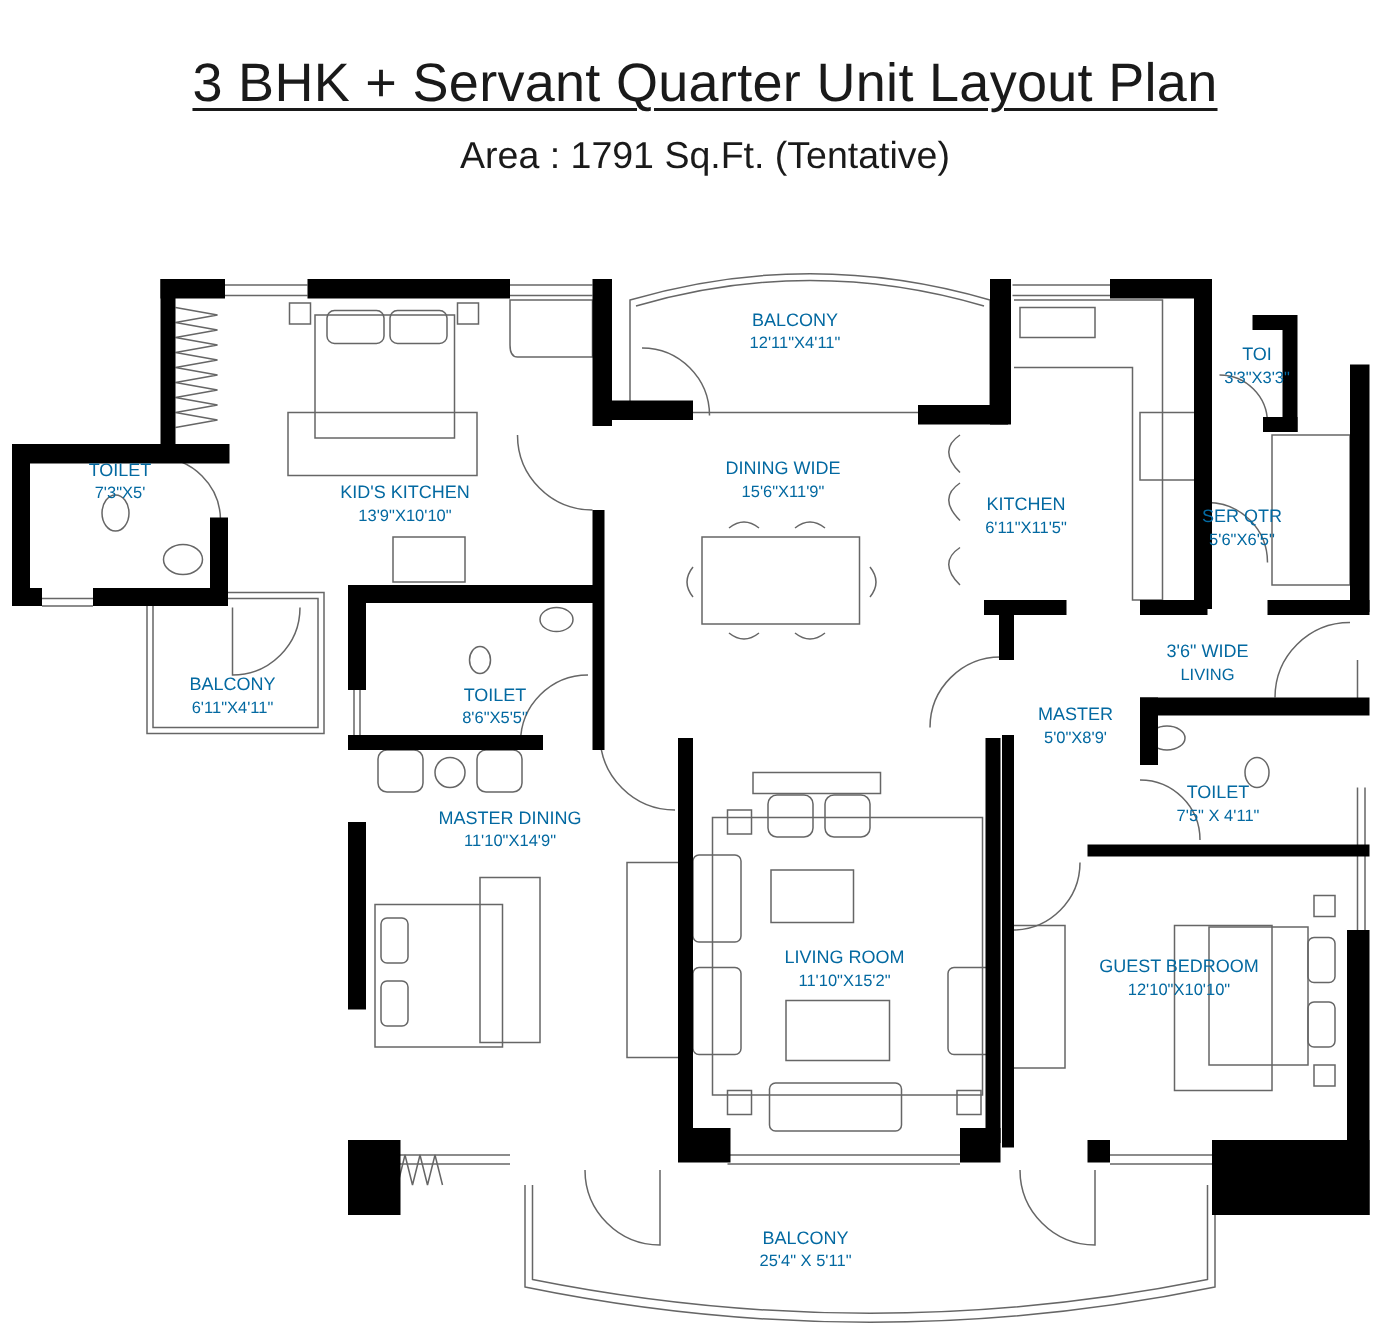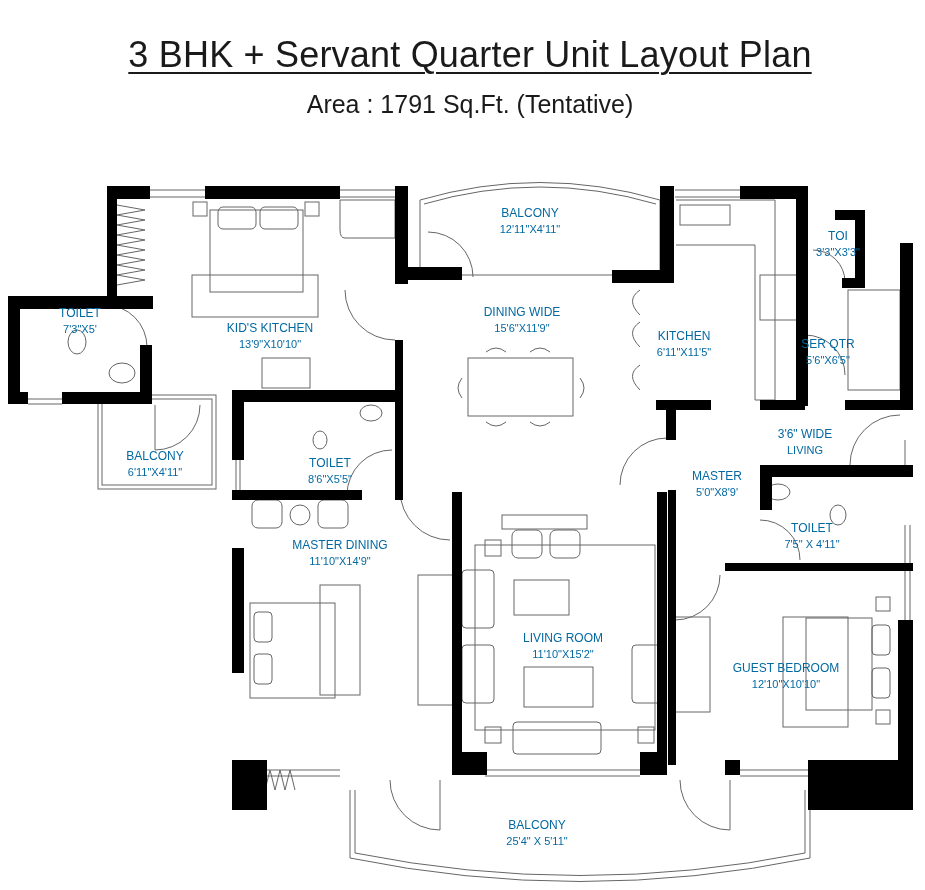--- a/index.html
+++ b/index.html
@@ -176,14 +176,14 @@
 <div class="lbl" style="left:522px;top:304px;"><span>DINING WIDE</span><span class="dim">15'6"X11'9"</span></div>
 <div class="lbl" style="left:684px;top:328px;"><span>KITCHEN</span><span class="dim">6'11"X11'5"</span></div>
 <div class="lbl" style="left:838px;top:228px;"><span>TOI</span><span class="dim">3'3"X3'3"</span></div>
 <div class="lbl" style="left:828px;top:336px;"><span>SER QTR</span><span class="dim">5'6"X6'5"</span></div>
 <div class="lbl" style="left:805px;top:426px;"><span>3'6" WIDE</span><span class="dim">LIVING</span></div>
 <div class="lbl" style="left:717px;top:468px;"><span>MASTER</span><span class="dim">5'0"X8'9'</span></div>
 <div class="lbl" style="left:330px;top:455px;"><span>TOILET</span><span class="dim">8'6"X5'5"</span></div>
 <div class="lbl" style="left:340px;top:537px;"><span>MASTER DINING</span><span class="dim">11'10"X14'9"</span></div>
 <div class="lbl" style="left:563px;top:630px;text-align:center;"><span>LIVING ROOM</span><span class="dim">11'10"X15'2"</span></div>
 <div class="lbl" style="left:812px;top:520px;"><span>TOILET</span><span class="dim">7'5" X 4'11"</span></div>
-<div class="lbl" style="left:786px;top:636px;margin-top:24px;"><span>GUEST BEDROOM</span><span class="dim">12'10"X10'10"</span></div>
+<div class="lbl" style="left:786px;top:636px;"><span>GUEST BEDROOM</span><span class="dim">12'10"X10'10"</span></div>
 <div class="lbl" style="left:537px;top:817px;"><span>BALCONY</span><span class="dim">25'4" X 5'11"</span></div>
 
 </body></html>

